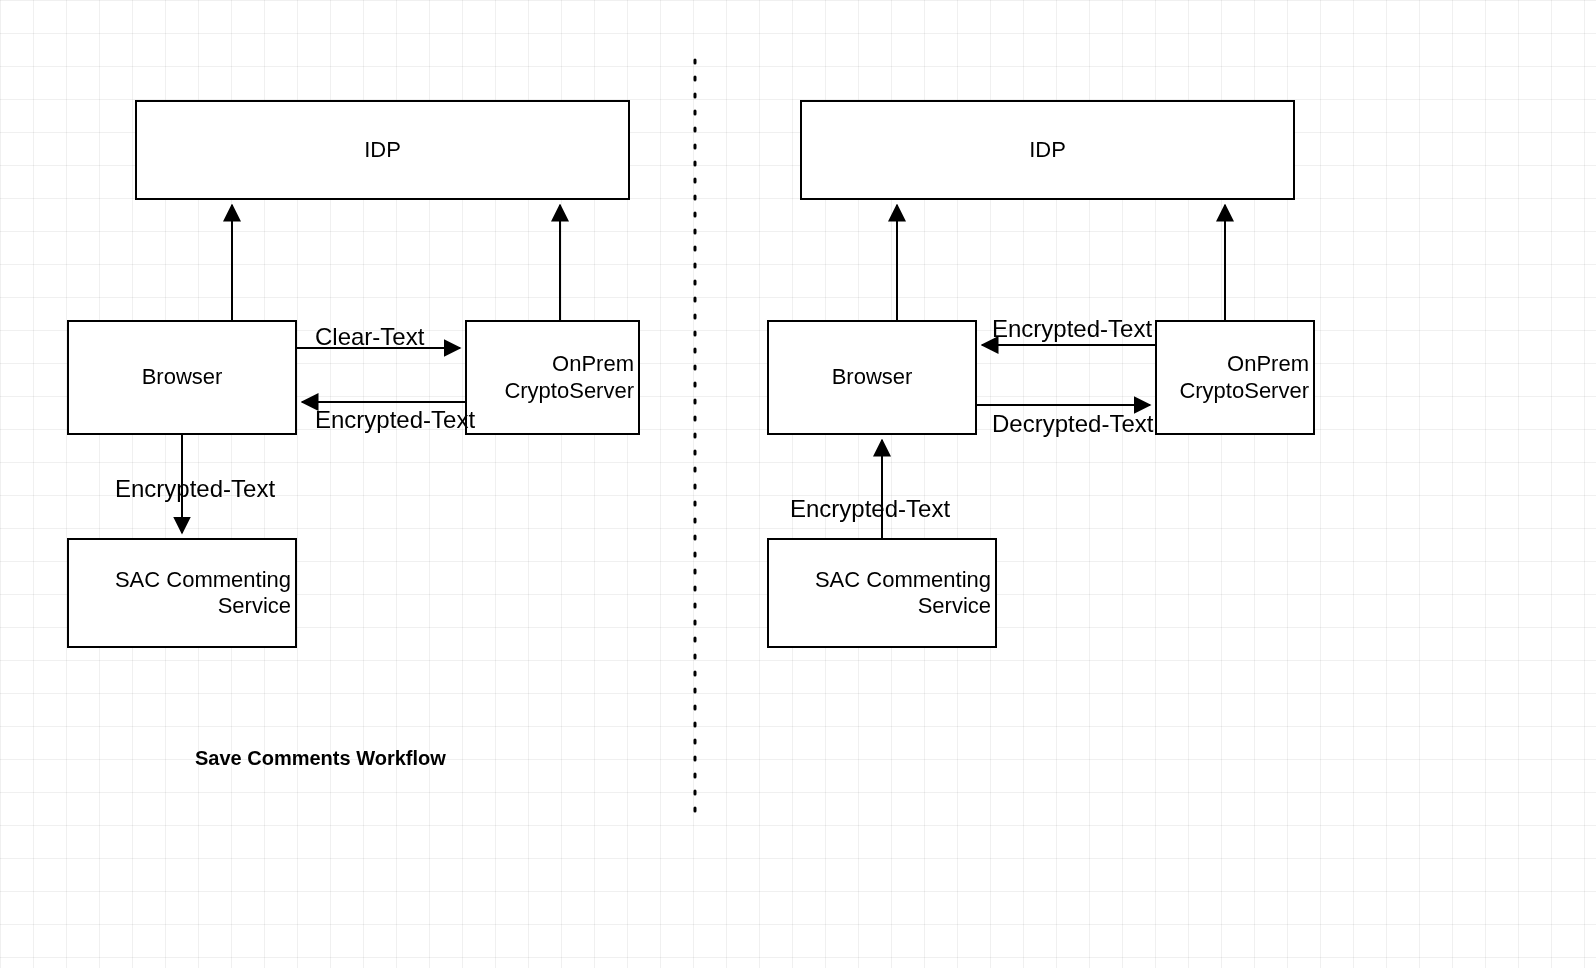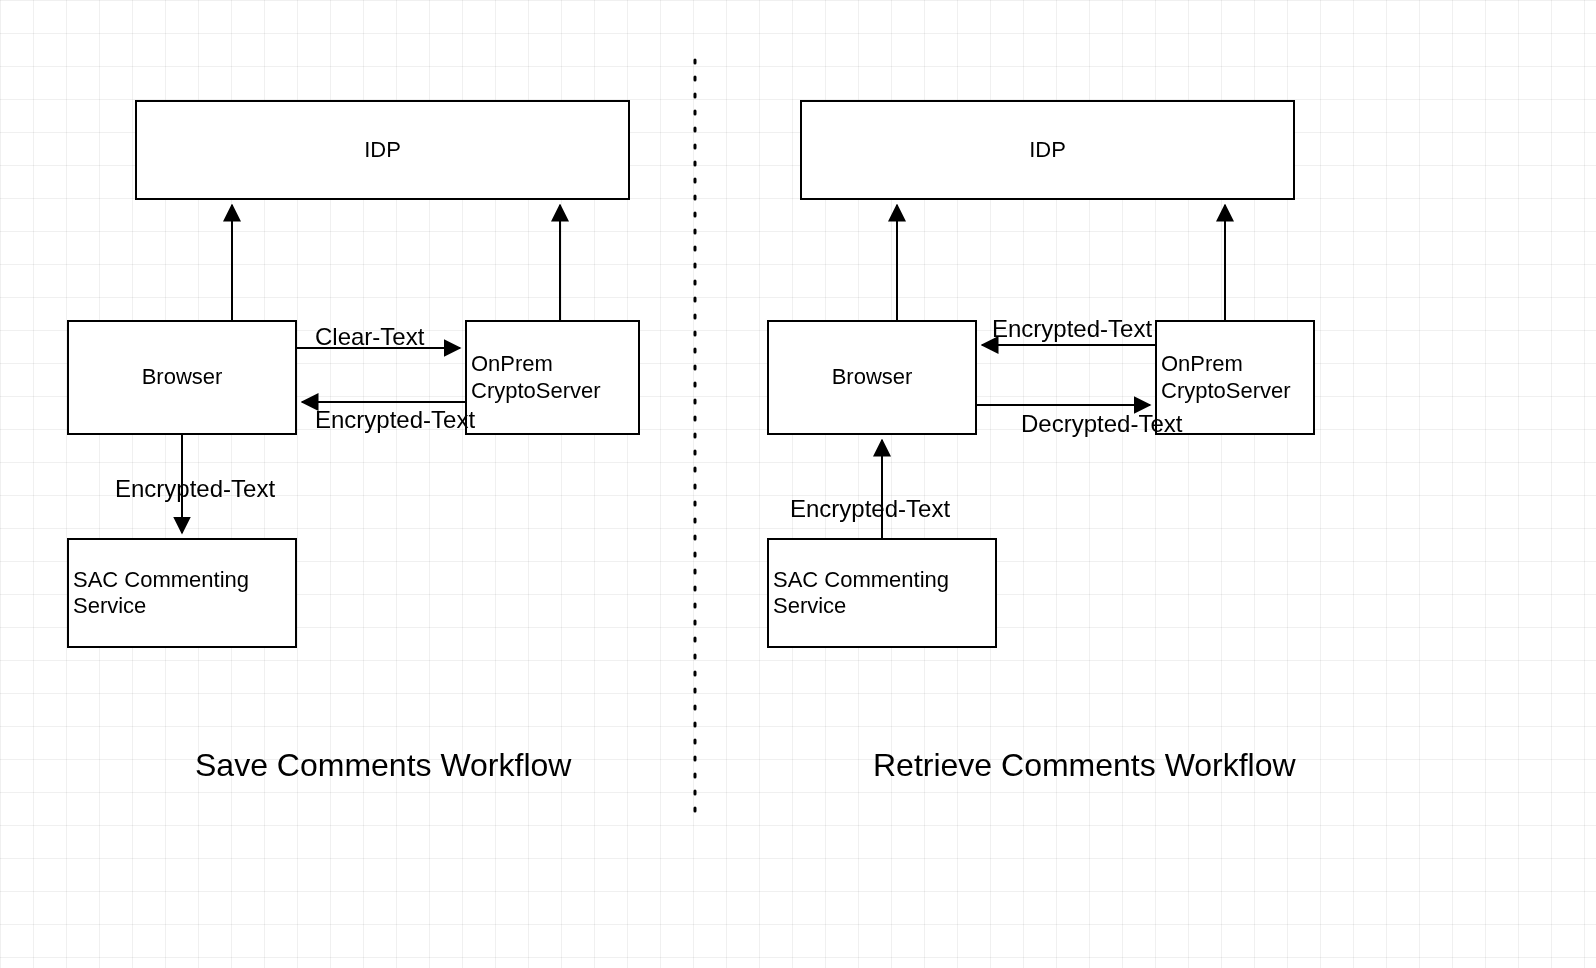--- a/index.html
+++ b/index.html
@@ -19,36 +19,36 @@
       linear-gradient(to bottom, rgba(0,0,0,0.06) 1px, transparent 1px);
     background-size: 33px 33px;
   }
   .box {
     position: absolute;
     background: #ffffff;
     border: 2px solid #000;
     display: flex;
     align-items: center;
     justify-content: center;
-    text-align: left;
+    text-align: right;
     font-size: 22px;
     line-height: 1.2;
     padding: 4px;
     box-sizing: border-box;
   }
   .label {
     position: absolute;
     font-size: 24px;
     background: transparent;
     white-space: nowrap;
   }
   .title {
     position: absolute;
-    font-size: 32px;
-    font-weight: normal;
+    font-size: 20px;
+    font-weight: bold;
   }
   svg.overlay {
     position: absolute;
     left: 0;
     top: 0;
     width: 1596px;
     height: 968px;
     pointer-events: none;
   }
 </style>
@@ -87,25 +87,24 @@
 
   <div class="box" style="left:767px; top:538px; width:230px; height:110px;">
     <span>SAC Commenting Service</span>
   </div>
 
   <div class="label" style="left:315px; top:323px;">Clear-Text</div>
   <div class="label" style="left:315px; top:406px;">Encrypted-Text</div>
   <div class="label" style="left:115px; top:475px;">Encrypted-Text</div>
 
   <div class="label" style="left:992px; top:315px;">Encrypted-Text</div>
-  <div class="label" style="left:992px; top:410px;padding-left:29px;">Decrypted-Text</div>
+  <div class="label" style="left:992px; top:410px;">Decrypted-Text</div>
   <div class="label" style="left:790px; top:495px;">Encrypted-Text</div>
 
   <div class="title" style="left:195px; top:747px;">Save Comments Workflow</div>
-  <div class="title" style="left:873px; top:747px;">Retrieve Comments Workflow</div>
 
   <svg class="overlay">
     <defs>
       <marker id="arrow" viewBox="0 0 12 12" refX="11" refY="6" markerWidth="9" markerHeight="9" orient="auto-start-reverse">
         <path d="M 0 0 L 12 6 L 0 12 z" fill="#000"></path>
       </marker>
     </defs>
 
     <line x1="232" y1="320" x2="232" y2="205" stroke="#000" stroke-width="2" marker-end="url(#arrow)"></line>
 

